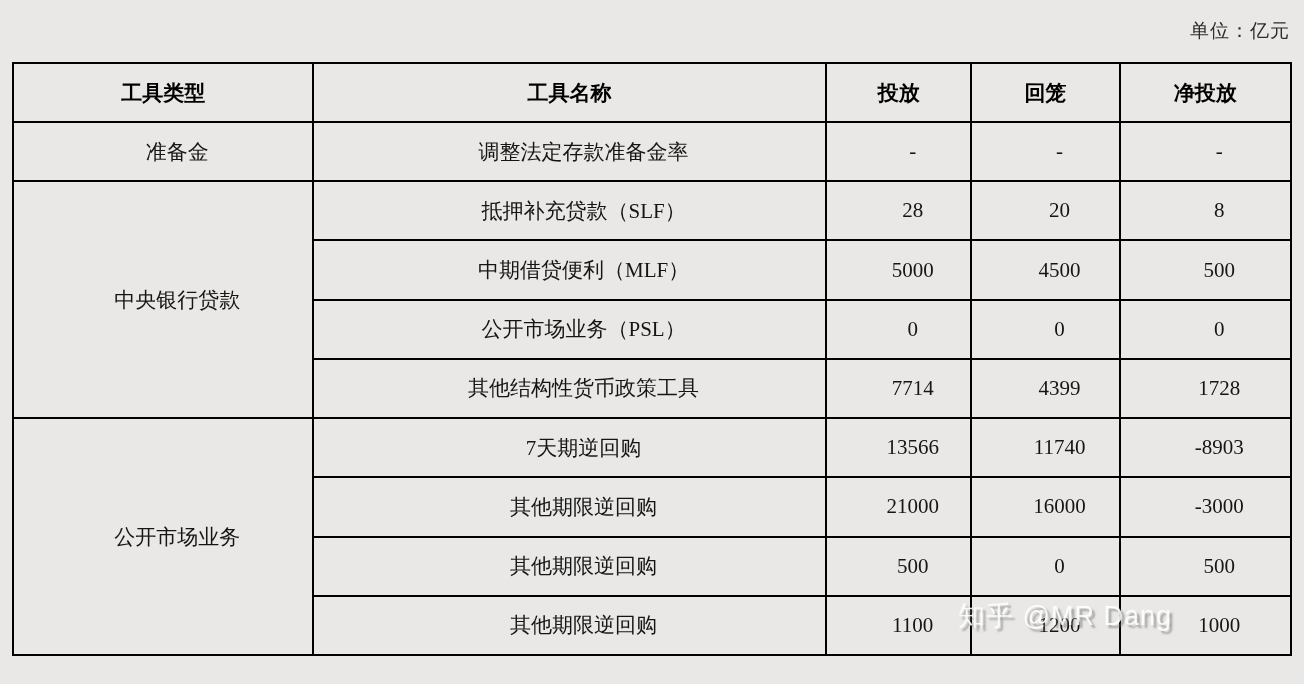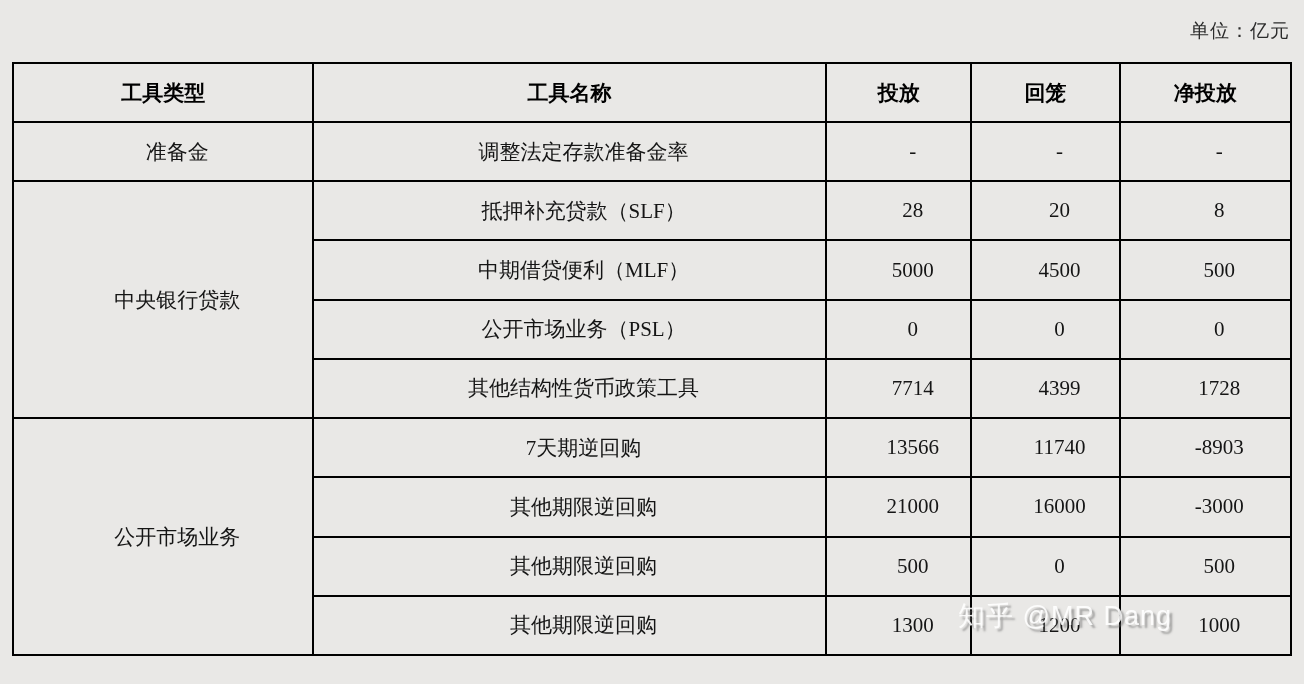--- a/index.html
+++ b/index.html
@@ -144,20 +144,20 @@
         <td>-3000</td>
       </tr>
       <tr>
         <td>其他期限逆回购</td>
         <td>500</td>
         <td>0</td>
         <td>500</td>
       </tr>
       <tr>
         <td>其他期限逆回购</td>
-        <td>1300</td>
+        <td>1100</td>
         <td>1200</td>
         <td>1000</td>
       </tr>
     </tbody>
 </table>
 
 <div class="watermark">知乎 @MR Dang</div>
 
 </body></html>

